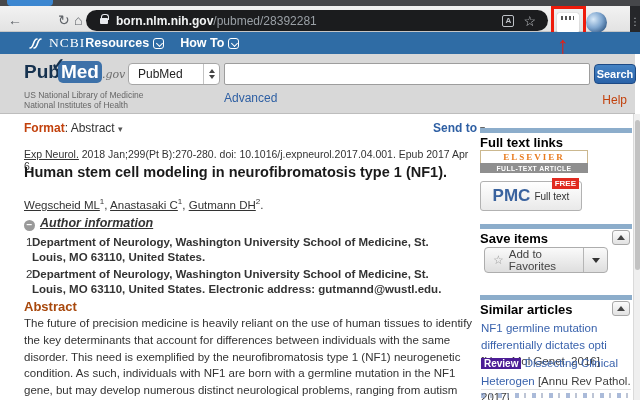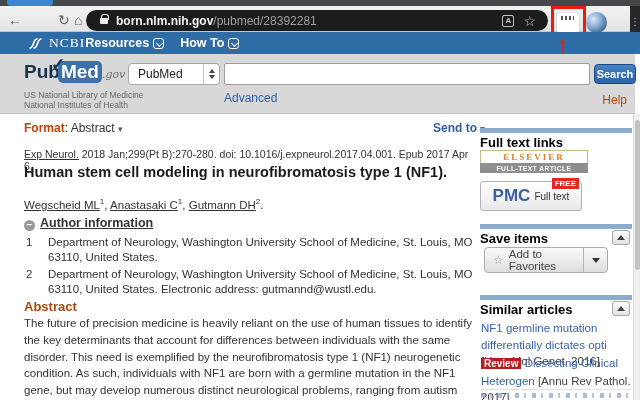--- a/index.html
+++ b/index.html
@@ -78,24 +78,24 @@
   .sendto .caret { color:#333; }
   .citation { position:absolute; left:24px; top:148px; width:452px; font-size:10.5px; color:#333; }
   .citation .journal { text-decoration:underline; }
   .title { position:absolute; left:24px; top:164px; width:452px; font-size:14.5px; font-weight:bold; color:#1a1a1a; }
   .authors { position:absolute; left:24px; top:197px; font-size:11.5px; color:#333; }
   .authors a { color:#333; text-decoration:underline; }
   .authors sup { font-size:8px; }
   .ai-head { position:absolute; left:24px; top:216px; font-size:12.5px; font-weight:bold; color:#333; }
   .minus-ic { display:inline-block; width:11px; height:11px; border-radius:50%; background:#9a9a9a; color:#fff;
               font-size:10px; line-height:10px; text-align:center; vertical-align:-1px; margin-right:5px; }
-  .ai-head u { text-decoration:underline; }
+  .ai-head u { text-decoration:underline;font-style:italic; }
   .affil { position:absolute; font-size:11.5px; line-height:15px; color:#333; }
   .affil .num { position:absolute; left:2px; top:0; }
-  .affil .txt { display:block; margin-left:24px; width:428px; }
+  .affil .txt { display:block; margin-left:8px; width:428px;font-weight:bold; }
   .abs-head { position:absolute; left:24px; top:299px; font-size:13px; font-weight:bold; color:#a8480c; }
   .abs-text { position:absolute; left:24px; top:315px; width:453px; font-size:11.5px; line-height:16.8px; color:#333; }
 
   
   .sb-divider { position:absolute; left:480px; width:152px; height:5px; background:#8cadcb; }
   .sb-head { position:absolute; left:480px; font-size:13px; font-weight:bold; color:#000000; }
   .collapse-btn { position:absolute; left:612px; width:18px; height:15px; background:linear-gradient(#fbfbfb,#e2e2e2);
                   border:1px solid #a8a8a8; border-radius:3px; display:flex; align-items:center; justify-content:center; }
   .collapse-btn .tri { width:0;height:0;border-left:4px solid transparent;border-right:4px solid transparent;border-bottom:5px solid #444; }
   .elsevier { position:absolute; left:480px; top:150px; width:108px; }
@@ -114,21 +114,21 @@
               font-weight:bold; padding:1px 3px; }
   .fav-btn { position:absolute; left:484px; top:247px; width:124px; height:26px; background:linear-gradient(#fafafa,#dedede);
              border:1px solid #adadad; border-radius:4px; display:flex; align-items:center; }
   .fav-btn .star { color:#999; font-size:12px; margin-left:8px; }
   .fav-btn .lbl { font-size:11.5px; color:#444; margin-left:5px; flex:1; }
   .fav-btn .dd { width:24px; align-self:stretch; border-left:1px solid #b5b5b5; display:flex; align-items:center; justify-content:center; }
   .fav-btn .dd .tri { width:0;height:0;border-left:4px solid transparent;border-right:4px solid transparent;border-top:5px solid #333; }
   .sim-item { position:absolute; left:481px; width:152px; font-size:11.5px; line-height:16.5px; }
   .sim-item a { color:#3a63ad; text-decoration:none; }
   .sim-item .cit { color:#3f3f3f; }
-  .review-badge { background:#b91c1c; color:#fff; font-size:10px; font-weight:bold; padding:0 3px; }
+  .review-badge { background:#4c1d95; color:#fff; font-size:10px; font-weight:bold; padding:0 3px; }
   .sim-rule { position:absolute; left:481px; top:389px; width:150px; height:1px; background:#e2e2e2; }
   .sim-clip { position:absolute; left:481px; top:393px; width:150px; height:5px; opacity:.65;
               background:repeating-linear-gradient(90deg,#7d96c5 0 4px,transparent 4px 9px,#9aa6bf 9px 11px,transparent 11px 17px); }
 
   
   .scroll-track { position:absolute; left:633px; top:114px; width:7px; height:286px; background:#efefef; border-left:1px solid #dadada; }
   .scroll-thumb { position:absolute; left:1px; top:6px; width:5px; height:150px; background:#c2c2c2; border-radius:3px; }
 </style>
 </head>
 <body>

